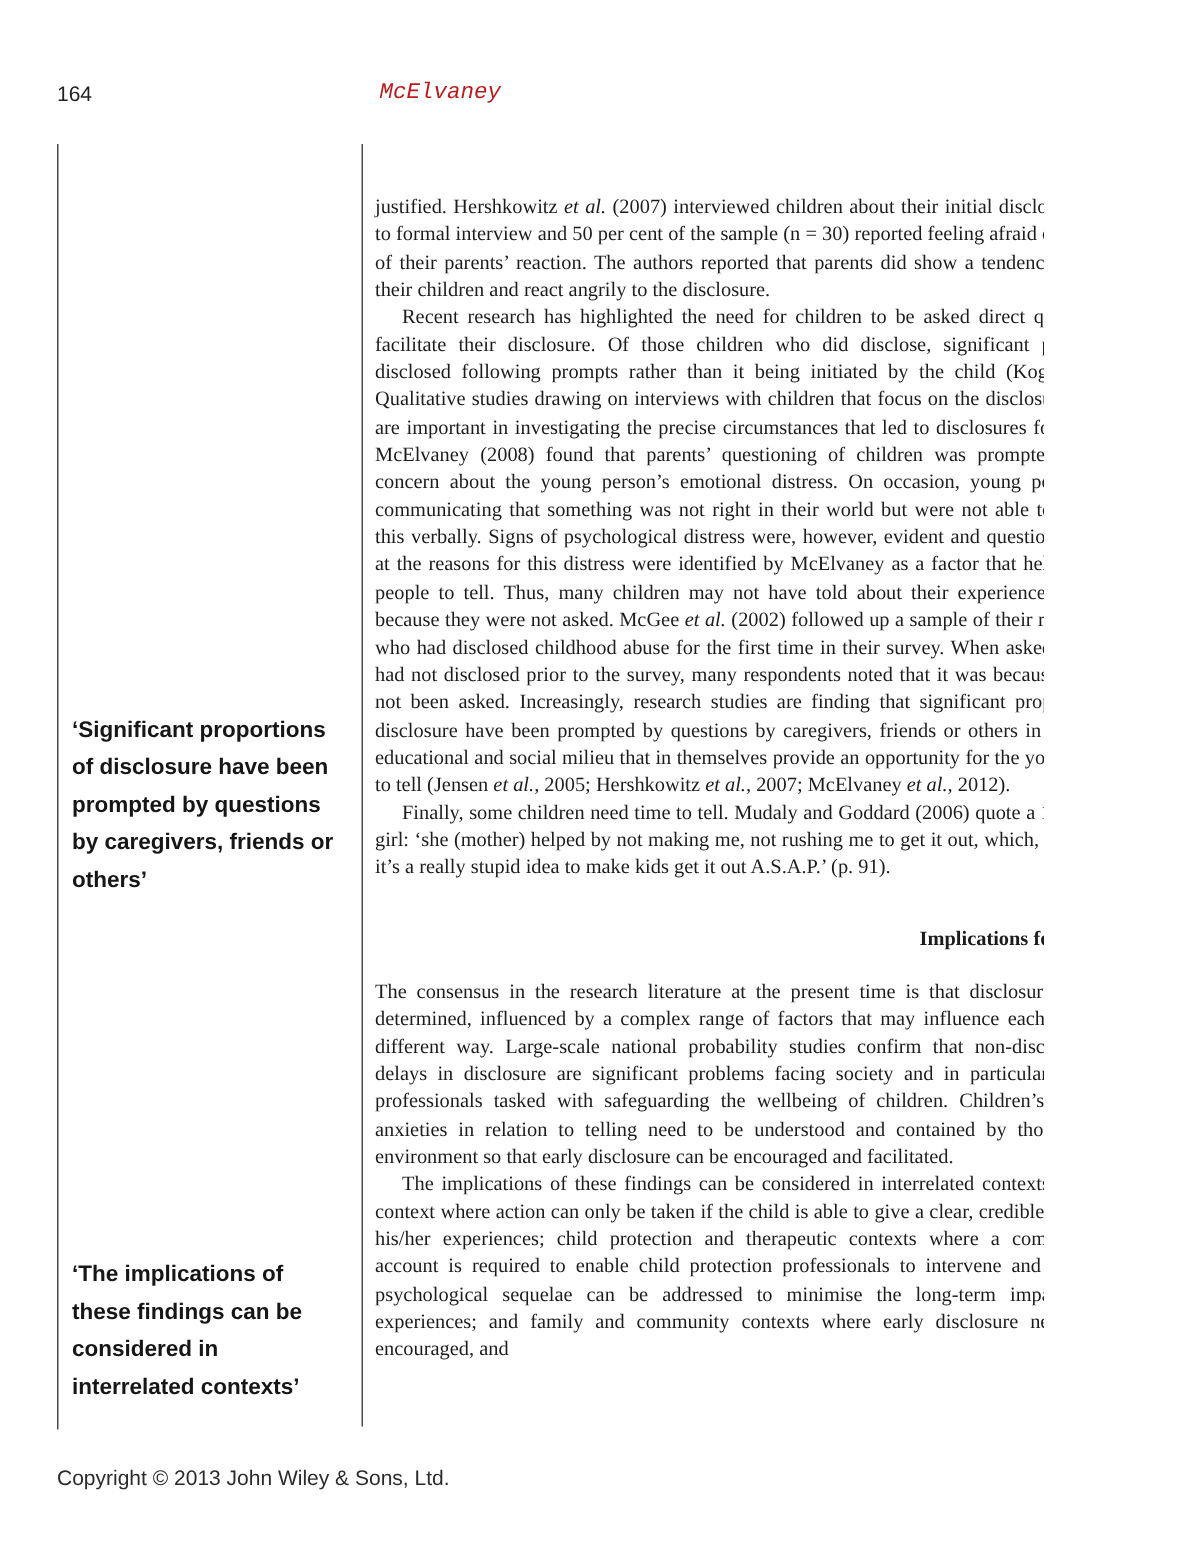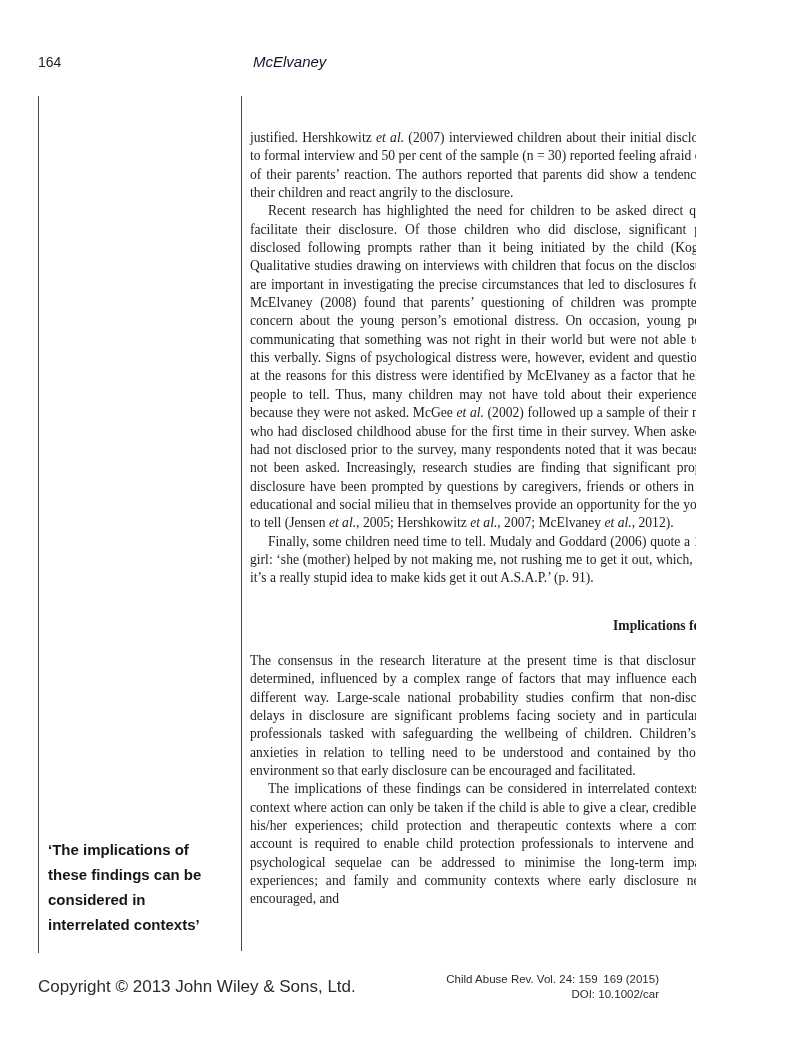--- a/index.html
+++ b/index.html
@@ -15,24 +15,24 @@
   .page-number {
     position: absolute;
     left: 38px; top: 54px;
     font-family: "Liberation Sans", sans-serif;
     font-size: 14px;
     color: #222;
   }
   .running-head {
     position: absolute;
     left: 253px; top: 53px;
-    font-family: Liberation Sans, sans-serif;
+    font-family: Liberation Mono, monospace;
     font-style: italic;
     font-size: 15px;
-    color: #0f172a;
+    color: #b91c1c;
   }
   .rule-vert {
     position: absolute;
     width: 1px;
     background: #4a4a4a;
   }
   .rule-margin { left: 38px; top: 96px; height: 857px; }
   .rule-column { left: 241px; top: 96px; height: 855px; }
   .pull-quote {
     position: absolute;
@@ -61,21 +61,21 @@
   .section-heading {
     font-size: 13.6px;
     font-weight: bold;
     text-align: right;
     margin: 29px 0 17px 0;
   }
   .footer-left {
     position: absolute;
     left: 38px; top: 977px;
     font-family: "Liberation Sans", sans-serif;
-    font-size: 17px;
+    font-size: 14px;
     color: #2b2b2b;
   }
   .footer-right {
     position: absolute;
     right: 37px; top: 972px;
     text-align: right;
     font-family: "Liberation Sans", sans-serif;
     font-size: 11.5px;
     line-height: 15px;
     color: #2b2b2b;
@@ -88,32 +88,29 @@
 
   <div class="page-number">164</div>
 
   <div class="running-head">McElvaney</div>
 
   <div class="rule-vert rule-margin"></div>
 
   <div class="rule-vert rule-column"></div>
 
 
+  <div class="pull-quote pq-2">‘Significant proportions of disclosure have been prompted by questions by caregivers, friends or others’</div>
 
   <div class="pull-quote pq-3">‘The implications of these findings can be considered in interrelated contexts’</div>
 
   <div class="article-body">
       <p class="body-para"><span>justified. Hershkowitz </span><em>et al.</em><span> (2007) interviewed children about their initial disclosures prior to formal interview and 50 per cent of the sample (n = 30) reported feeling afraid or ashamed of their parents’ reaction. The authors reported that parents did show a tendency to blame their children and react angrily to the disclosure.</span></p>
       <p class="body-para indent"><span>Recent research has highlighted the need for children to be asked direct questions to facilitate their disclosure. Of those children who did disclose, significant proportions disclosed following prompts rather than it being initiated by the child (Kogan, 2004). Qualitative studies drawing on interviews with children that focus on the disclosure process are important in investigating the precise circumstances that led to disclosures for children. McElvaney (2008) found that parents’ questioning of children was prompted by their concern about the young person’s emotional distress. On occasion, young people were communicating that something was not right in their world but were not able to articulate this verbally. Signs of psychological distress were, however, evident and questions targeted at the reasons for this distress were identified by McElvaney as a factor that helped young people to tell. Thus, many children may not have told about their experiences of abuse because they were not asked. McGee </span><em>et al.</em><span> (2002) followed up a sample of their respondents who had disclosed childhood abuse for the first time in their survey. When asked why they had not disclosed prior to the survey, many respondents noted that it was because they had not been asked. Increasingly, research studies are finding that significant proportions of disclosure have been prompted by questions by caregivers, friends or others in the child’s educational and social milieu that in themselves provide an opportunity for the young person to tell (Jensen </span><em>et al.</em><span>, 2005; Hershkowitz </span><em>et al.</em><span>, 2007; McElvaney </span><em>et al.</em><span>, 2012).</span></p>
       <p class="body-para indent"><span>Finally, some children need time to tell. Mudaly and Goddard (2006) quote a 13-year-old girl: ‘she (mother) helped by not making me, not rushing me to get it out, which, um, I think it’s a really stupid idea to make kids get it out A.S.A.P.’ (p. 91).</span></p>
       <h2 class="section-heading">Implications for Practice</h2>
       <p class="body-para"><span>The consensus in the research literature at the present time is that disclosure is multi-determined, influenced by a complex range of factors that may influence each child in a different way. Large-scale national probability studies confirm that non-disclosure and delays in disclosure are significant problems facing society and in particular for those professionals tasked with safeguarding the wellbeing of children. Children’s fears and anxieties in relation to telling need to be understood and contained by those in their environment so that early disclosure can be encouraged and facilitated.</span></p>
       <p class="body-para indent"><span>The implications of these findings can be considered in interrelated contexts: the legal context where action can only be taken if the child is able to give a clear, credible account of his/her experiences; child protection and therapeutic contexts where a comprehensive account is required to enable child protection professionals to intervene and where the psychological sequelae can be addressed to minimise the long-term impact of the experiences; and family and community contexts where early disclosure needs to be encouraged, and</span></p>
     </div>
 
   <div class="footer-left">Copyright © 2013 John Wiley &amp; Sons, Ltd.</div>
 
-  <div class="footer-right">
-    <div>Child Abuse Rev. Vol. 24: 159 169 (2015)</div>
-    <div>DOI: 10.1002/car</div>
-  </div>
 
 </div>
 
 </body></html>

